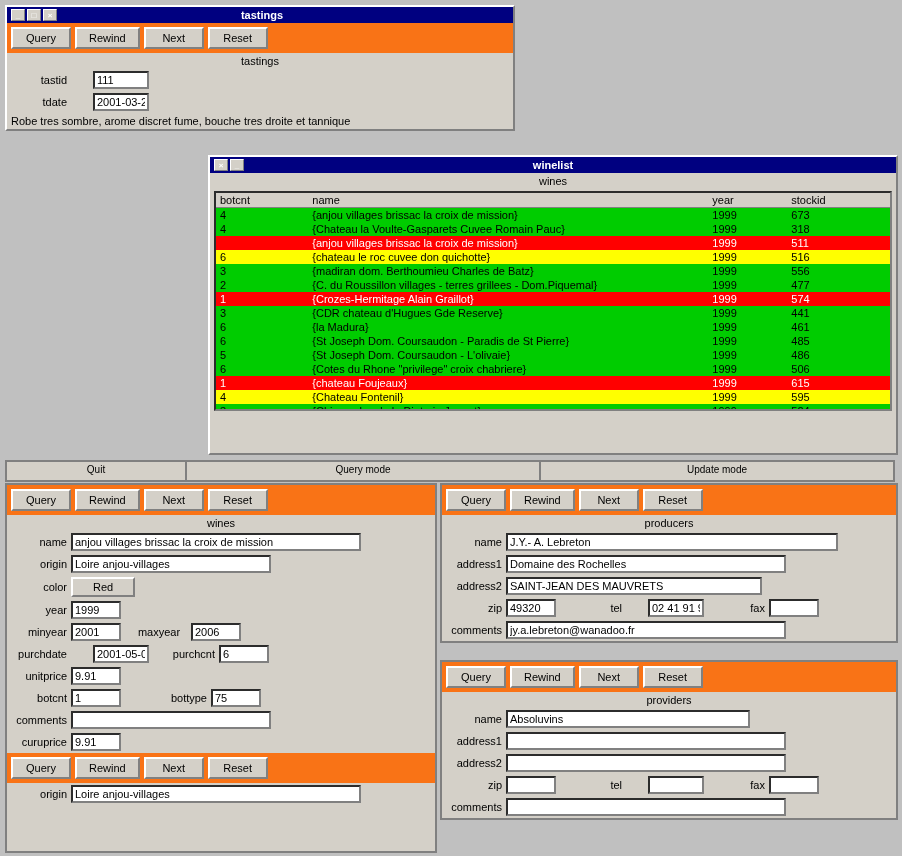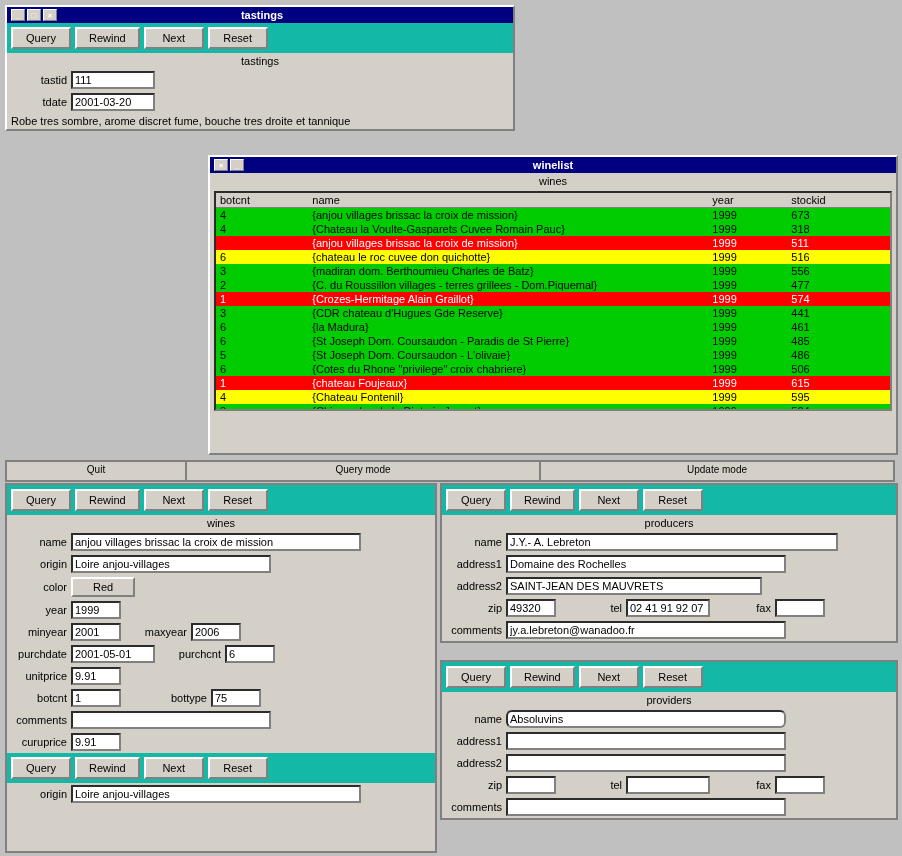--- a/index.html
+++ b/index.html
@@ -49,21 +49,21 @@
       cursor: pointer;
       display: flex;
       align-items: center;
       justify-content: center;
     }
 
     .toolbar {
       display: flex;
       gap: 4px;
       padding: 4px;
-      background: #14b8a6;
+      background: #f97316;
     }
 
     .btn {
       padding: 3px 12px;
       background: #d4d0c8;
       border: 2px solid;
       border-top-color: #ffffff;
       border-left-color: #ffffff;
       border-bottom-color: #808080;
       border-right-color: #808080;
@@ -210,21 +210,22 @@
     .two-col {
       display: flex;
       align-items: center;
     }
 
     .small-input {
       width: 50px;
     }
 
     .medium-input {
-      width: 84px;
+      width: 56px;
+      margin-left: 22px;
     }
   </style>
 </head>
 <body>
 
 <div id="tastings-window" class="window">
   <div class="window-titlebar">
     <div class="window-titlebar-buttons">
       <div class="titlebar-btn">_</div>
       <div class="titlebar-btn">□</div>
@@ -398,21 +399,21 @@
     <span class="form-label">color</span>
     <button class="color-btn">Red</button>
   </div>
   <div class="form-row">
     <span class="form-label">year</span>
     <input class="form-input small-input" value="1999" style="">
   </div>
   <div class="form-row two-col">
     <span class="form-label">minyear</span>
     <input class="form-input small-input" value="2001" style="">
-    <span class="form-label" style="margin-left:10px;">maxyear</span>
+    <span class="form-label" style="margin-left:10px;text-align:center;">maxyear</span>
     <input class="form-input small-input" value="2006" style="">
   </div>
   <div class="form-row two-col">
     <span class="form-label">purchdate</span>
     <input class="form-input medium-input" value="2001-05-01" style="">
     <span class="form-label" style="margin-left:10px;">purchcnt</span>
     <input class="form-input small-input" value="6" style="">
   </div>
   <div class="form-row">
     <span class="form-label">unitprice</span>
@@ -482,21 +483,21 @@
 <div id="providers-panel" style="position:absolute; top:660px; left:440px; width:458px; background:#d4d0c8; border:2px solid #808080;">
   <div class="toolbar">
     <button class="btn">Query</button>
     <button class="btn">Rewind</button>
     <button class="btn">Next</button>
     <button class="btn">Reset</button>
   </div>
   <div class="section-header">providers</div>
   <div class="form-row">
     <span class="form-label">name</span>
-    <input class="form-input" style="width: 280px; border-radius: 6px;" value="Absoluvins">
+    <input class="form-input" style="width: 244px;" value="Absoluvins">
   </div>
   <div class="form-row">
     <span class="form-label">address1</span>
     <input class="form-input" style="width: 280px;" value="">
   </div>
   <div class="form-row">
     <span class="form-label">address2</span>
     <input class="form-input" style="width: 280px;" value="">
   </div>
   <div class="form-row two-col">

